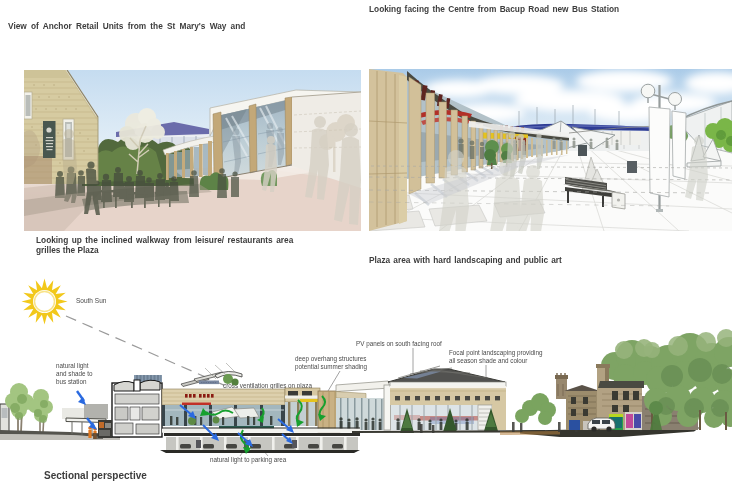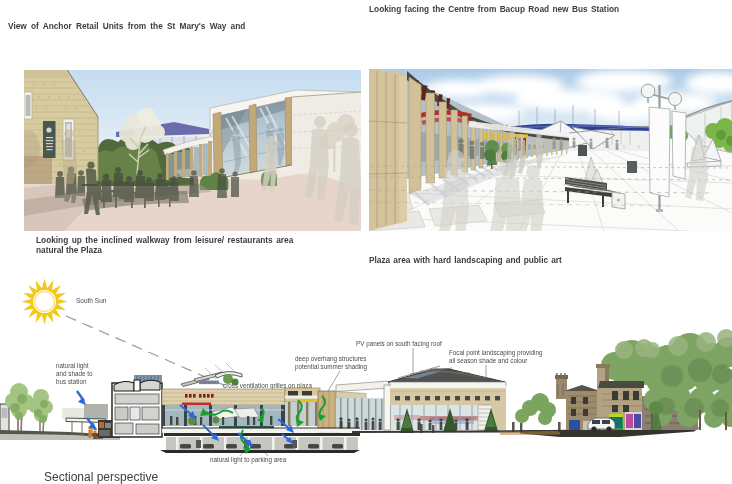--- a/index.html
+++ b/index.html
@@ -497,21 +497,21 @@
 <g fill="#cfd1c9" opacity="0.6">
 <circle cx="330" cy="72" r="5"></circle>
       <path d="M323,78 Q330,74 337,79 L339,108 L334,132 L327,131 L328,110 L322,130 L316,128 L320,106 Z"></path>
 </g>
 
 <polygon points="40,125 150,92 200,86 150,98 60,135" fill="#caccd2" opacity="0.45"></polygon>
 </svg>
 
 <div class="abs ttl" style="left:24px;top:236px;width:262px;margin-left:12px;">
 <div style="word-spacing:1.15px;">Looking up the inclined walkway from leisure/ restaurants area</div>
-<div>natural the Plaza</div>
+<div>grilles the Plaza</div>
 </div>
 
 <div class="abs ttl" style="left:369px;top:256px;word-spacing:0.8px;">Plaza area with hard landscaping and public art</div>
 
 <svg class="abs" style="left:0px;top:258px;" width="732" height="212" viewBox="0 0 732 212">
 
 <g>
 <path d="M44.5,20.5 L47.1,30.3 L53.3,22.3 L52.0,32.3 L60.8,27.2 L55.7,36.0 L65.7,34.7 L57.7,40.9 L67.5,43.5 L57.7,46.1 L65.7,52.3 L55.7,51.0 L60.8,59.8 L52.0,54.7 L53.3,64.7 L47.1,56.7 L44.5,66.5 L41.9,56.7 L35.7,64.7 L37.0,54.7 L28.2,59.8 L33.3,51.0 L23.3,52.3 L31.3,46.1 L21.5,43.5 L31.3,40.9 L23.3,34.7 L33.3,36.0 L28.2,27.2 L37.0,32.3 L35.7,22.3 L41.9,30.3 Z" fill="#f2c81a"></path>
 <circle cx="44.5" cy="43.5" r="11.5" fill="#ffffff"></circle>
 <circle cx="44.5" cy="43.5" r="10" fill="none" stroke="#f6dc6a" stroke-width="1.5" opacity="0.8"></circle>
@@ -983,13 +983,13 @@
       <path d="M700,172 L700,152"></path>
       <path d="M726,172 L726,154"></path>
 </g>
 
 <g>
 <polygon points="650,172 656,146 662,172" fill="#4e7a3d" opacity="0.9"></polygon>
 <circle cx="656" cy="150" r="7" fill="#5d8a4a"></circle>
 </g>
 </svg>
 
-<div class="abs" style="left:44px;top:470px;font-weight:normal;font-size:12px;color:#3d3d3d;">Sectional perspective</div>
+<div class="abs" style="left:44px;top:470px;font-weight:bold;font-size:10px;color:#3d3d3d;">Sectional perspective</div>
 
 </body></html>

